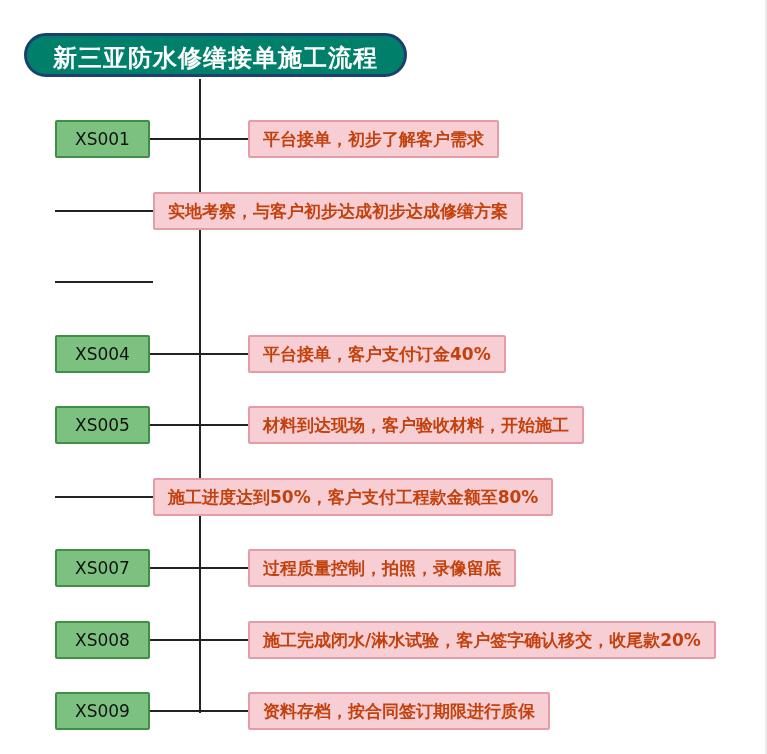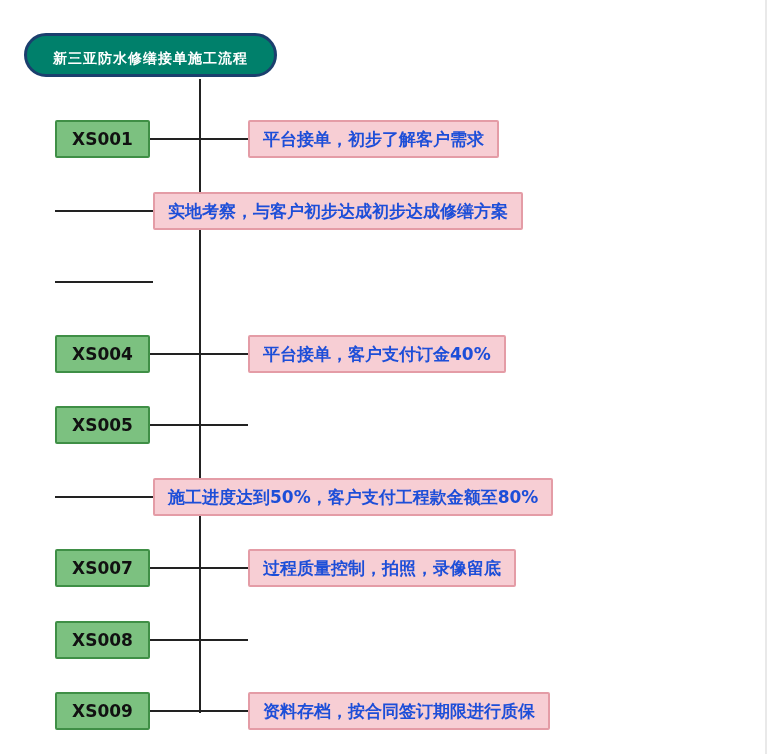--- a/index.html
+++ b/index.html
@@ -20,21 +20,21 @@
     position: absolute;
     left: 24px;
     top: 33px;
     height: 44px;
     line-height: 44px;
     padding: 0 26px;
     border-radius: 24px;
     border: 3px solid #1b3f6e;
     background: #00806b;
     color: #ffffff;
-    font-size: 14px;
+    font-size: 24px;
     font-weight: bold;
     letter-spacing: 1px;
     box-sizing: border-box;
     white-space: nowrap;
   }
   
   .trunk {
     position: absolute;
     left: 199px;
     top: 79px;
@@ -60,38 +60,38 @@
   }
   .code-box {
     width: 95px;
     height: 38px;
     line-height: 34px;
     box-sizing: border-box;
     border: 2px solid #3f8f46;
     background: #7cc180;
     color: #111111;
     font-size: 17px;
-    font-weight: bold;
+    font-weight: normal;
     text-align: center;
     border-radius: 2px;
     flex: 0 0 auto;
   }
   .h-line {
     width: 98px;
     height: 2px;
     background: #222222;
     flex: 0 0 auto;
   }
   .desc-box {
     height: 38px;
     line-height: 34px;
     box-sizing: border-box;
     border: 2px solid #e49ca6;
     background: #f7ced4;
-    color: #1d4ed8;
+    color: #c2410c;
     font-size: 17px;
     font-weight: bold;
     padding: 0 13px;
     border-radius: 2px;
     white-space: nowrap;
     flex: 0 0 auto;
   }
   .frame-edge {
     position: absolute;
     right: 0; top: 0; bottom: 0;
@@ -127,36 +127,38 @@
 
     <div class="row">
       <div class="code-box">XS004</div>
       <div class="h-line"></div>
       <div class="desc-box">平台接单，客户支付订金40%</div>
     </div>
 
     <div class="row">
       <div class="code-box">XS005</div>
       <div class="h-line"></div>
+      <div class="desc-box">材料到达现场，客户验收材料，开始施工</div>
     </div>
 
     <div class="row">
       <div class="h-line"></div>
       <div class="desc-box">施工进度达到50%，客户支付工程款金额至80%</div>
     </div>
 
     <div class="row">
       <div class="code-box">XS007</div>
       <div class="h-line"></div>
       <div class="desc-box">过程质量控制，拍照，录像留底</div>
     </div>
 
     <div class="row">
       <div class="code-box">XS008</div>
       <div class="h-line"></div>
+      <div class="desc-box">施工完成闭水/淋水试验，客户签字确认移交，收尾款20%</div>
     </div>
 
     <div class="row">
       <div class="code-box">XS009</div>
       <div class="h-line"></div>
       <div class="desc-box">资料存档，按合同签订期限进行质保</div>
     </div>
 
   </div>
 

